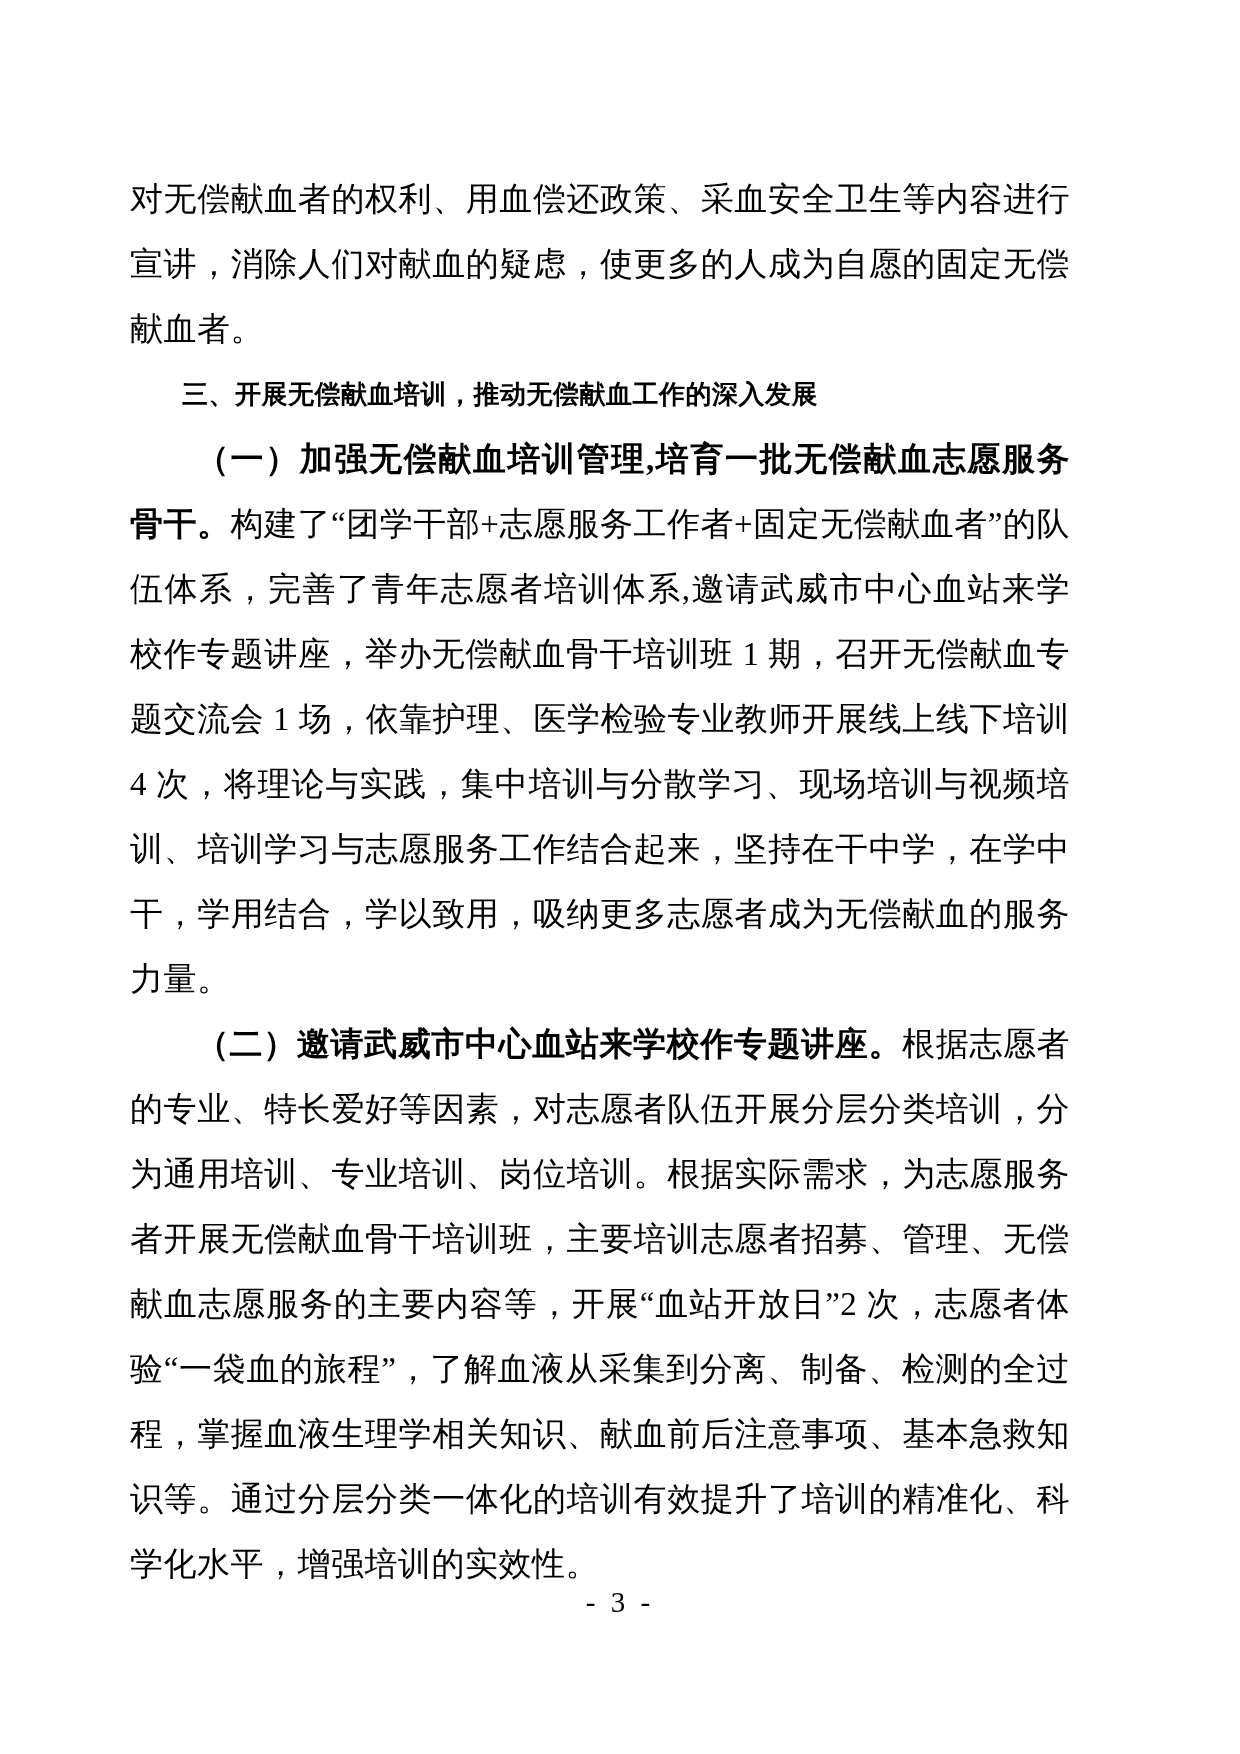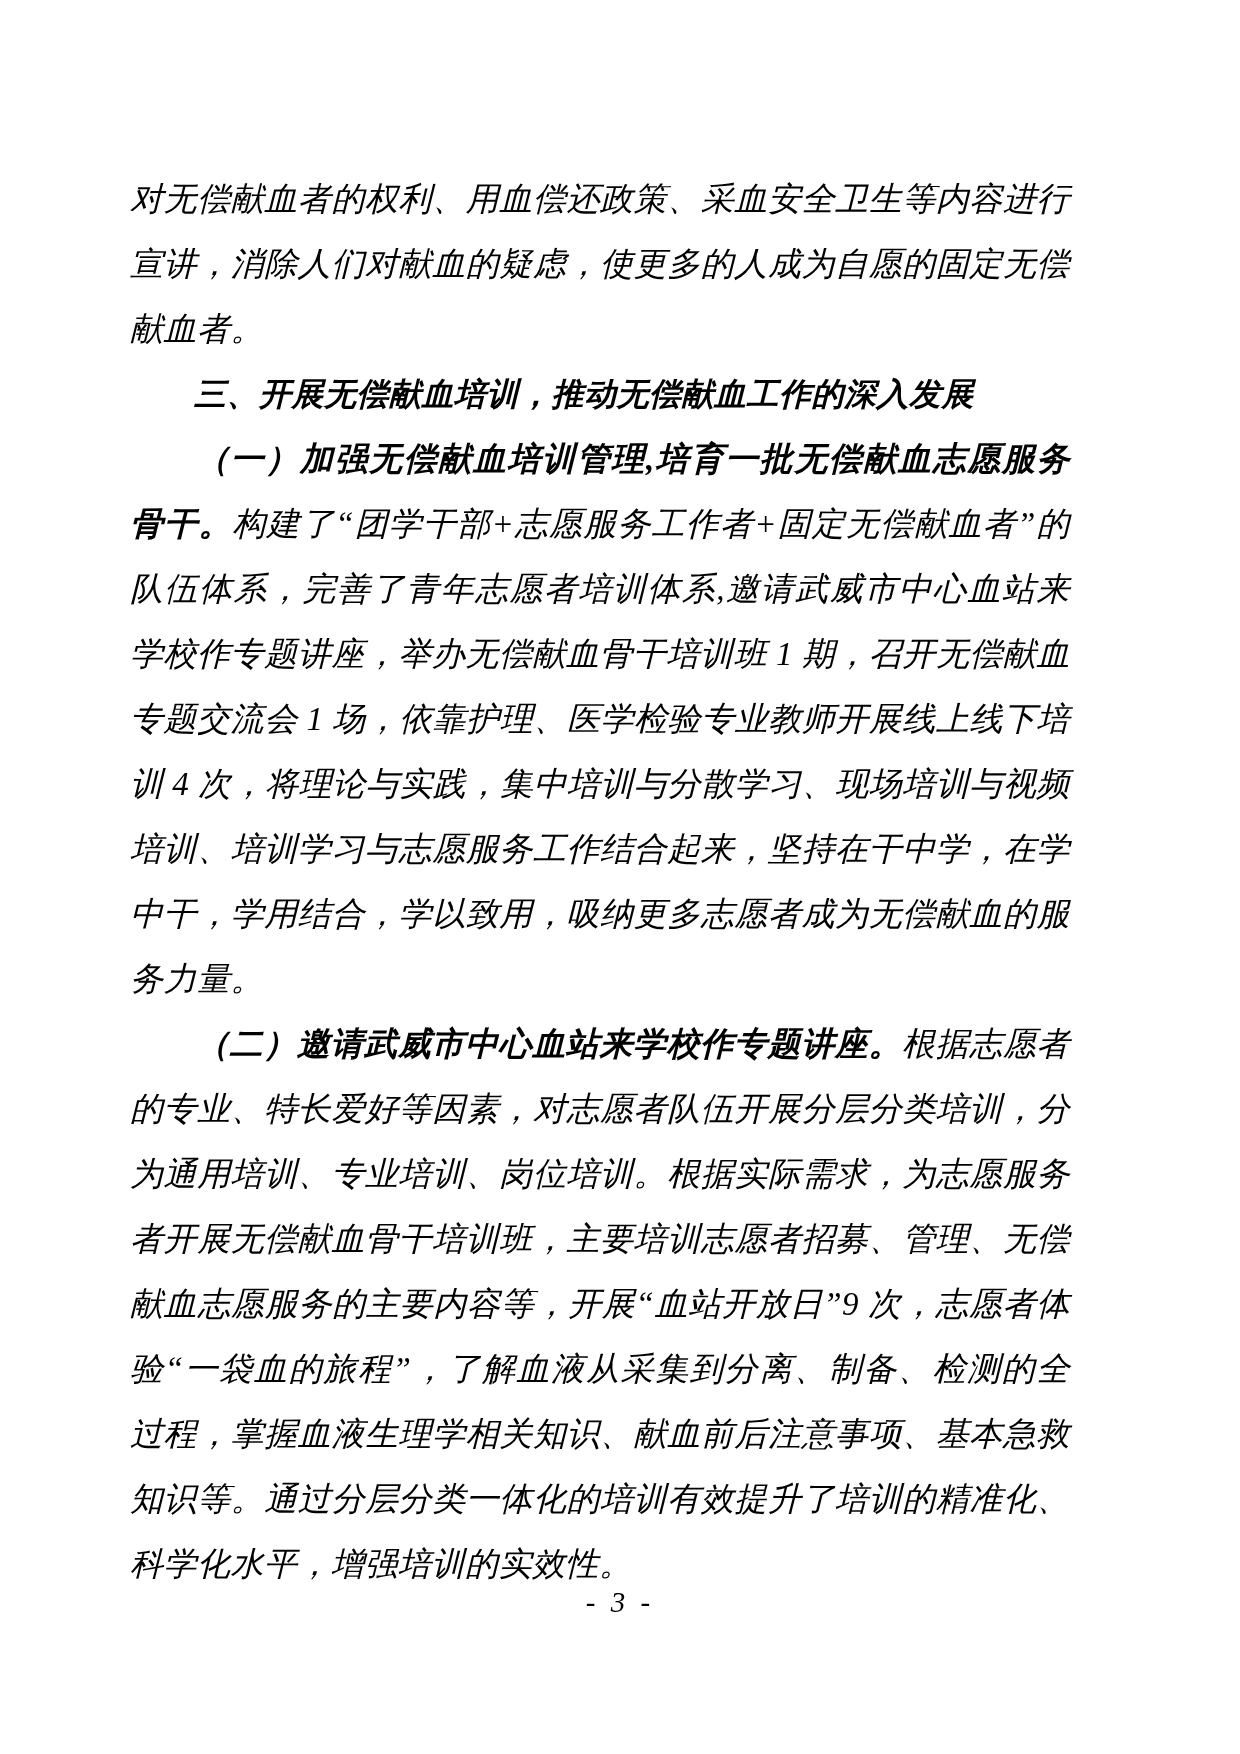--- a/index.html
+++ b/index.html
@@ -5,41 +5,40 @@
   html, body { margin: 0; padding: 0; background: #e8e8e8; }
   .page {
     position: relative;
     width: 1240px;
     height: 1754px;
     margin: 0 auto;
     background: #ffffff;
     font-family: "Liberation Serif", "DejaVu Serif", serif;
     color: #000000;
     overflow: hidden;
-    font-style: italic;
   }
   .content {
     position: absolute;
     left: 130px;
     top: 167px;
     width: 940px;
   }
   .body-text {
     font-size: 33px;
     line-height: 65px;
     text-align: justify;
     text-justify: inter-ideograph;
     margin: 0;
     letter-spacing: 0.5px;
   }
   .indent { text-indent: 2em; }
   .doc-heading {
     font-family: "Liberation Sans", "DejaVu Sans", sans-serif;
     font-weight: 700;
-    font-size: 32px;
+    font-size: 26px;
     line-height: 65px;
     margin: 0;
     text-indent: 2em;
     text-align: justify;
     letter-spacing: 0.5px;
   }
   .lead { font-weight: 700; }
   .page-footer {
     position: absolute;
     top: 1584px;
@@ -56,18 +55,18 @@
 
 <div class="page">
   <div class="content">
 
     <p class="body-text">对无偿献血者的权利、用血偿还政策、采血安全卫生等内容进行宣讲，消除人们对献血的疑虑，使更多的人成为自愿的固定无偿献血者。</p>
 
     <h2 class="doc-heading">三、开展无偿献血培训，推动无偿献血工作的深入发展</h2>
 
     <p class="body-text indent"><span class="lead">（一）加强无偿献血培训管理,培育一批无偿献血志愿服务骨干。</span><span>构建了“团学干部+志愿服务工作者+固定无偿献血者”的队伍体系，完善了青年志愿者培训体系,邀请武威市中心血站来学校作专题讲座，举办无偿献血骨干培训班 1 期，召开无偿献血专题交流会 1 场，依靠护理、医学检验专业教师开展线上线下培训 4 次，将理论与实践，集中培训与分散学习、现场培训与视频培训、培训学习与志愿服务工作结合起来，坚持在干中学，在学中干，学用结合，学以致用，吸纳更多志愿者成为无偿献血的服务力量。</span></p>
 
-    <p class="body-text indent"><span class="lead">（二）邀请武威市中心血站来学校作专题讲座。</span><span>根据志愿者的专业、特长爱好等因素，对志愿者队伍开展分层分类培训，分为通用培训、专业培训、岗位培训。根据实际需求，为志愿服务者开展无偿献血骨干培训班，主要培训志愿者招募、管理、无偿献血志愿服务的主要内容等，开展“血站开放日”9 次，志愿者体验“一袋血的旅程”，了解血液从采集到分离、制备、检测的全过程，掌握血液生理学相关知识、献血前后注意事项、基本急救知识等。通过分层分类一体化的培训有效提升了培训的精准化、科学化水平，增强培训的实效性。</span></p>
+    <p class="body-text indent"><span class="lead">（二）邀请武威市中心血站来学校作专题讲座。</span><span>根据志愿者的专业、特长爱好等因素，对志愿者队伍开展分层分类培训，分为通用培训、专业培训、岗位培训。根据实际需求，为志愿服务者开展无偿献血骨干培训班，主要培训志愿者招募、管理、无偿献血志愿服务的主要内容等，开展“血站开放日”2 次，志愿者体验“一袋血的旅程”，了解血液从采集到分离、制备、检测的全过程，掌握血液生理学相关知识、献血前后注意事项、基本急救知识等。通过分层分类一体化的培训有效提升了培训的精准化、科学化水平，增强培训的实效性。</span></p>
 
   </div>
 
   <div class="page-footer">- 3 -</div>
 </div>
 
 </body></html>

